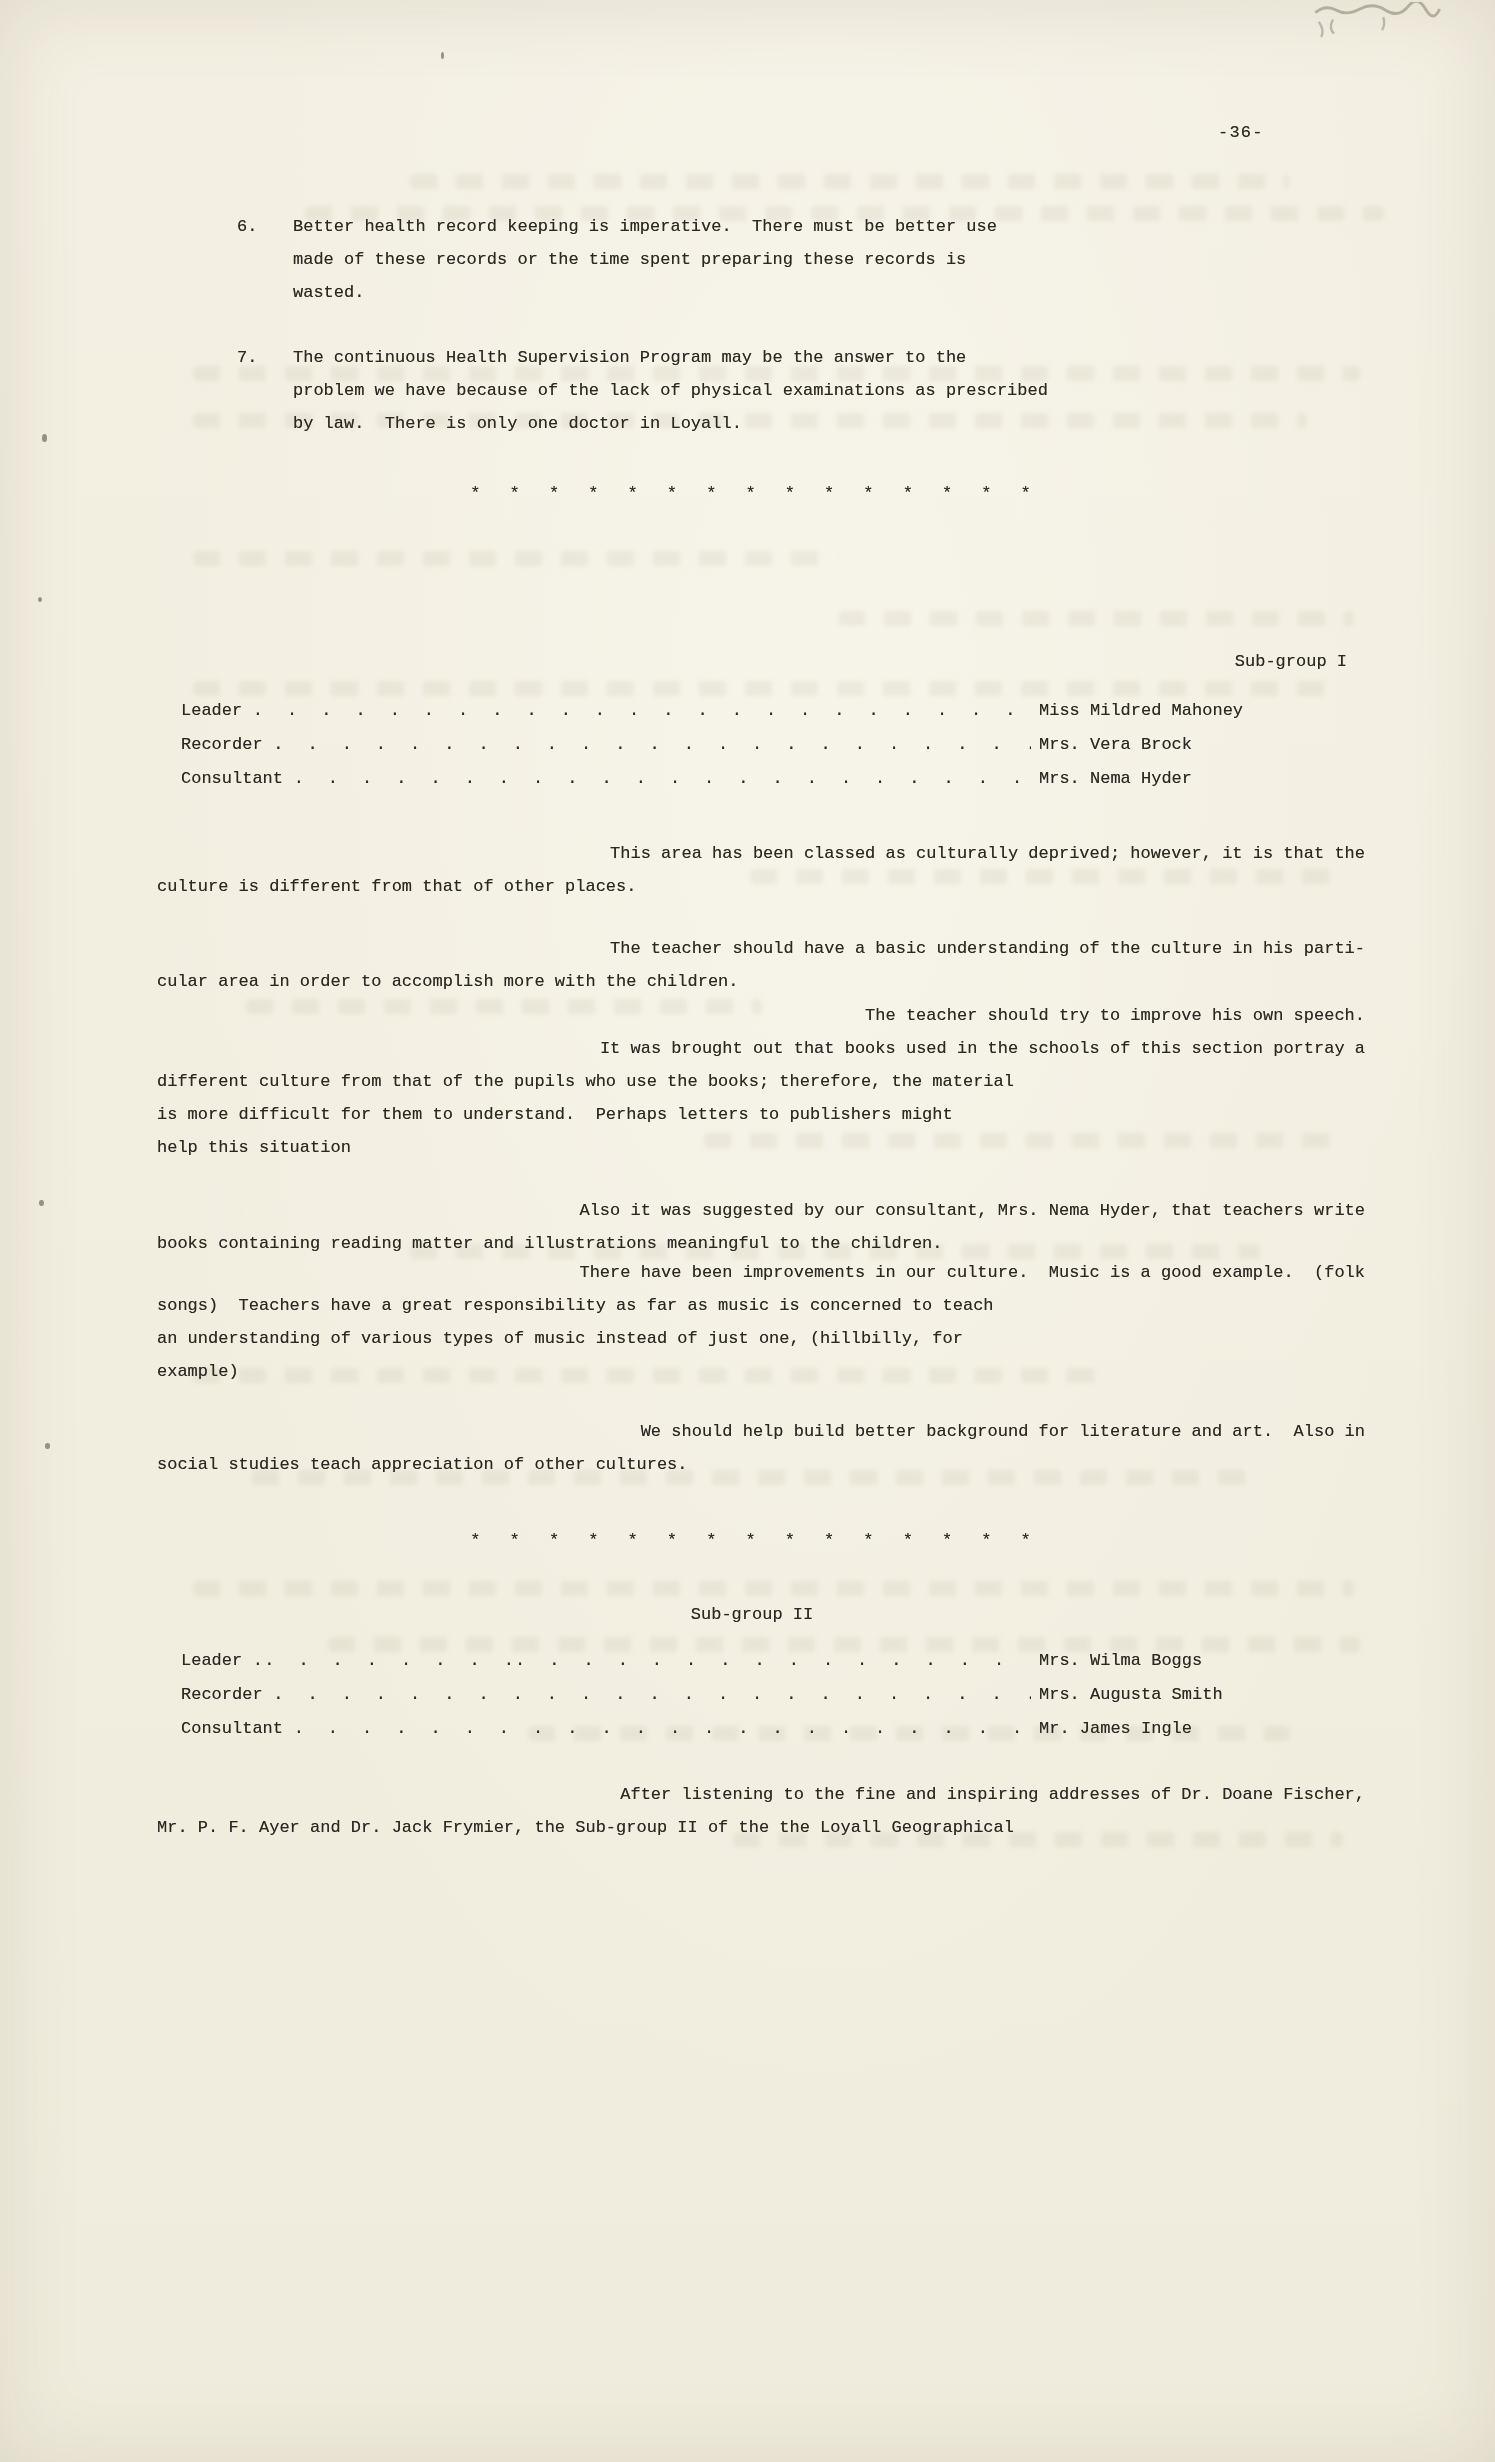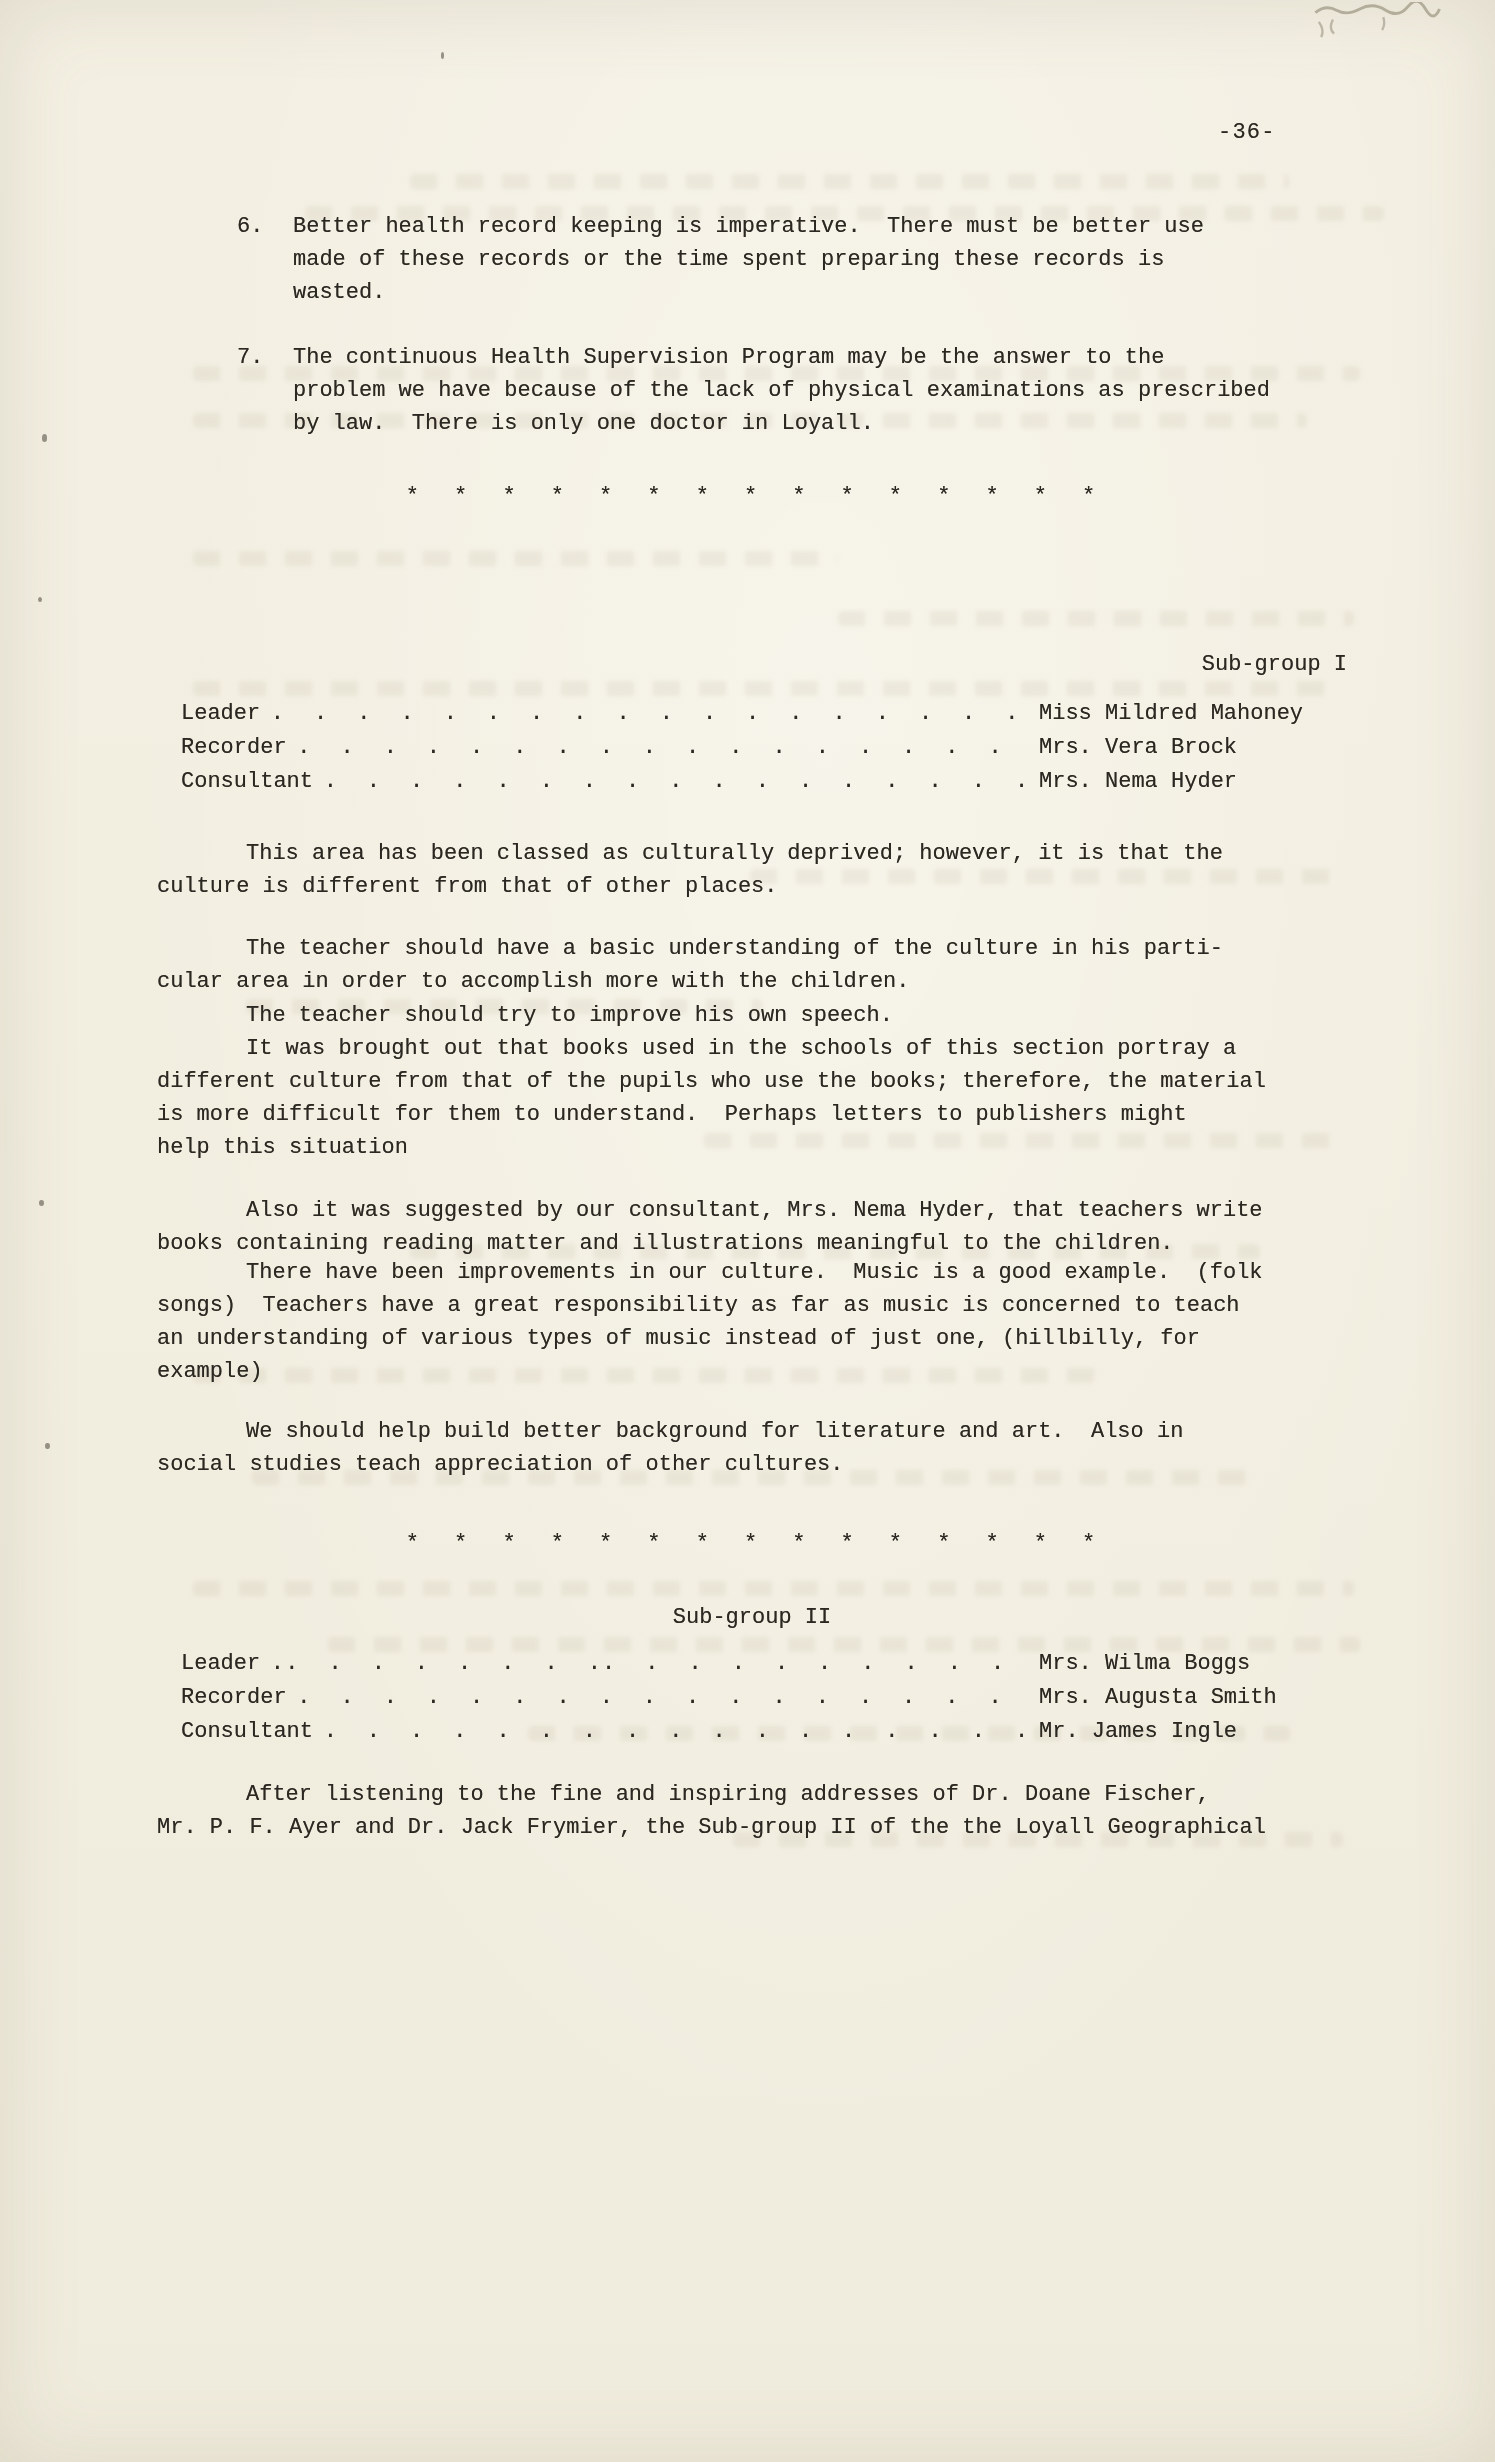--- a/index.html
+++ b/index.html
@@ -10,21 +10,21 @@
   .sheet {
     position: relative;
     width: 1495px;
     height: 2462px;
     background:
       radial-gradient(ellipse at 55% 30%, rgba(255,255,252,0.35), rgba(0,0,0,0) 60%),
       linear-gradient(180deg, #f3efe2 0%, #f2eee0 40%, #f0ecdd 100%);
     box-shadow: inset 0 0 82px rgba(125,113,82,0.16);
     overflow: hidden;
     font-family: "Liberation Mono", "DejaVu Sans Mono", monospace;
-    font-size: 22px;
+    font-size: 17px;
     color: #2b2822;
     text-shadow: 0 0 0.6px rgba(43,40,34,0.55);
   }
   .abs { position: absolute; }
   .line { white-space: pre; line-height: 33px; }
 
   
   .page-number { top: 116px; left: 1218px; letter-spacing: 1.2px; }
 
   
@@ -45,21 +45,21 @@
   .roster { left: 181px; width: 1178px; }
   .roster-1 { top: 701px; }
   .roster-2 { top: 1651px; }
   .roster-row { display: flex; align-items: baseline; height: 34px; }
   .roster-row .role { flex: 0 0 auto; white-space: pre; }
   .roster-row .dots { flex: 1 1 auto; overflow: hidden; white-space: pre; margin: 0 8.2px 0 10.6px; letter-spacing: 1.2px; }
   .roster-row .name { flex: 0 0 320px; white-space: pre; text-align: left; }
 
   
   .para { left: 157px; width: 1208px; }
-  .para .line.ind { padding-left: 89px; }
+  .para .line.ind { padding-left: 89px; text-align: right; }
   .para-1 { top: 837px; }
   .para-2 { top: 932px; }
   .para-3 { top: 999px; }
   .para-4 { top: 1032px; }
   .para-5 { top: 1194px; }
   .para-6 { top: 1256px; }
   .para-7 { top: 1415px; }
   .closing-para { top: 1778px; }
 
   

